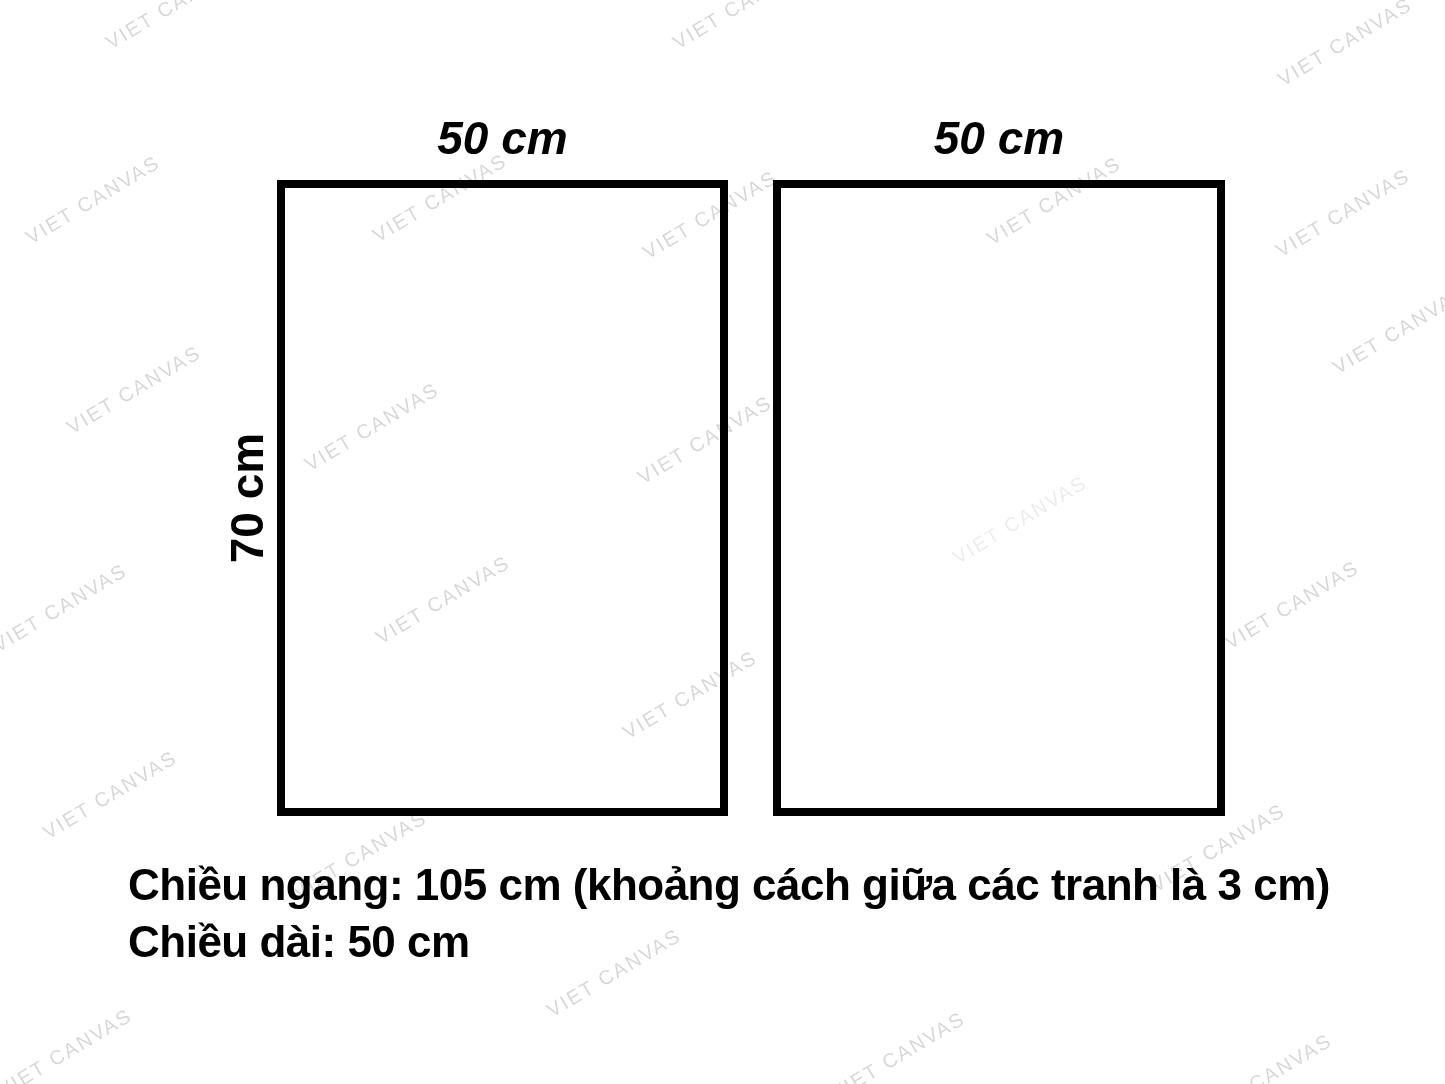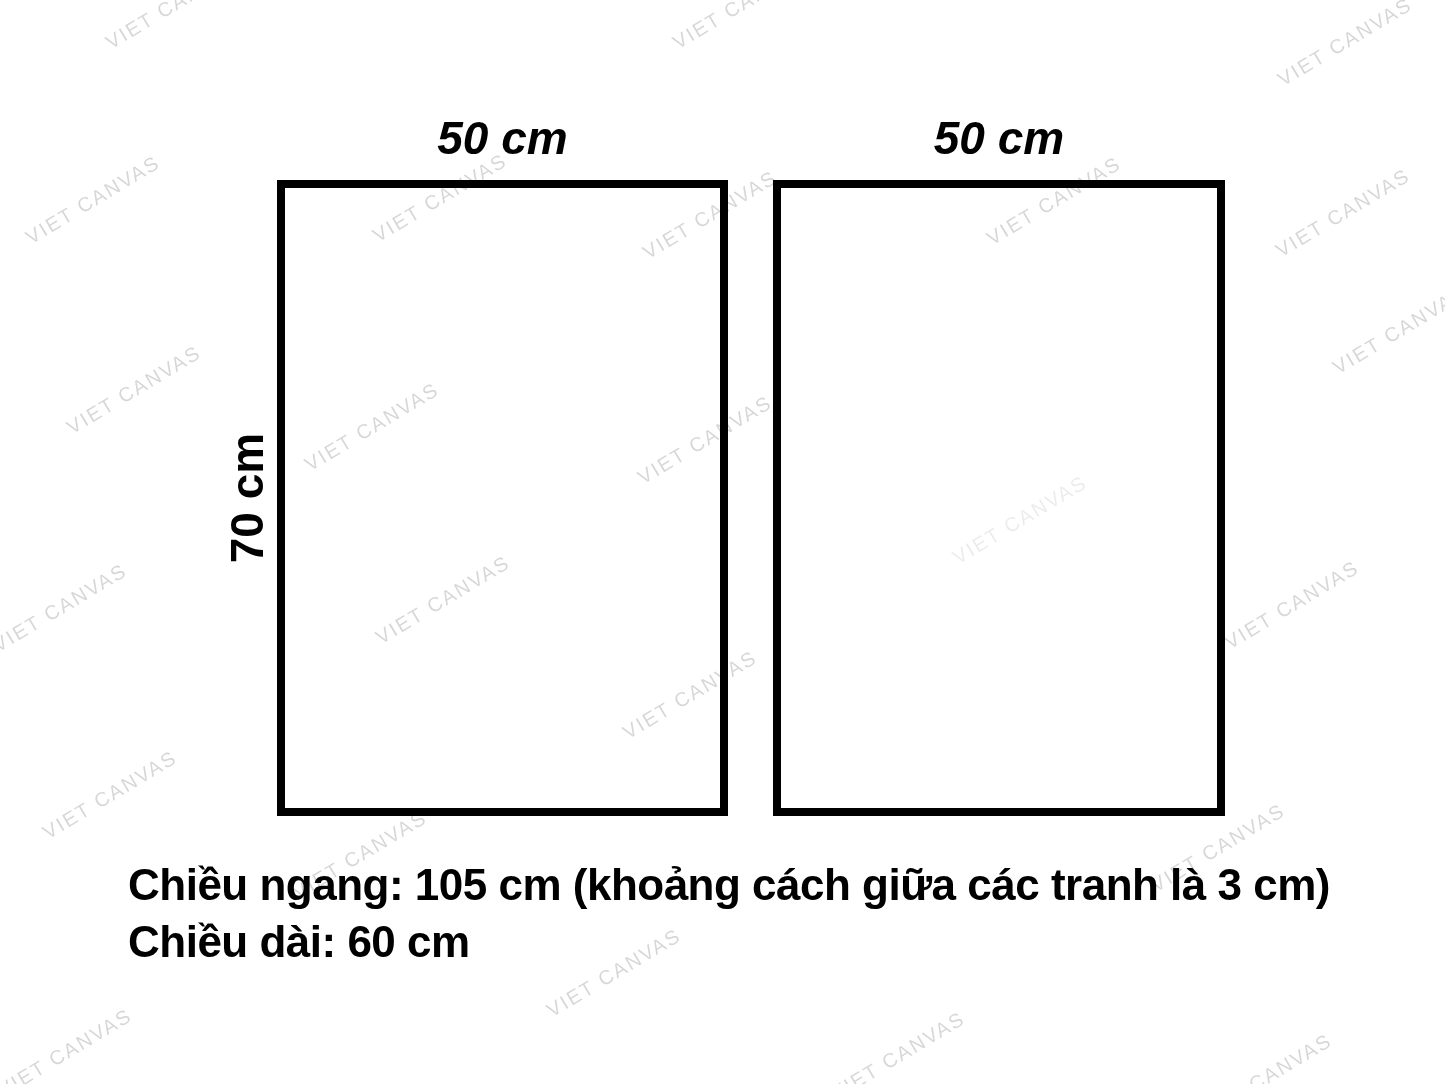--- a/index.html
+++ b/index.html
@@ -86,21 +86,21 @@
   <div class="panel panel-left"></div>
   <div class="panel panel-right"></div>
 
   <div class="dim-top dim-top-left">50 cm</div>
   <div class="dim-top dim-top-right">50 cm</div>
 
   <div class="dim-side">70 cm</div>
 
   <div class="caption">
     <div class="caption-line">Chiều ngang: 105 cm (khoảng cách giữa các tranh là 3 cm)</div>
-    <div class="caption-line">Chiều dài: 60 cm</div>
+    <div class="caption-line">Chiều dài: 50 cm</div>
   </div>
 
   <div class="wm-layer">
       <div class="wm" style="left: 173px; top: 5px; color: rgba(0, 0, 0, 0.16);">VIET CANVAS</div>
       <div class="wm" style="left: 740px; top: 5px; color: rgba(0, 0, 0, 0.16);">VIET CANVAS</div>
       <div class="wm" style="left: 1345px; top: 42px; color: rgba(0, 0, 0, 0.16);">VIET CANVAS</div>
       <div class="wm" style="left: 93px; top: 200px; color: rgba(0, 0, 0, 0.16);">VIET CANVAS</div>
       <div class="wm" style="left: 440px; top: 198px; color: rgba(0, 0, 0, 0.16);">VIET CANVAS</div>
       <div class="wm" style="left: 710px; top: 215px; color: rgba(0, 0, 0, 0.16);">VIET CANVAS</div>
       <div class="wm" style="left: 1054px; top: 201px; color: rgba(0, 0, 0, 0.16);">VIET CANVAS</div>

